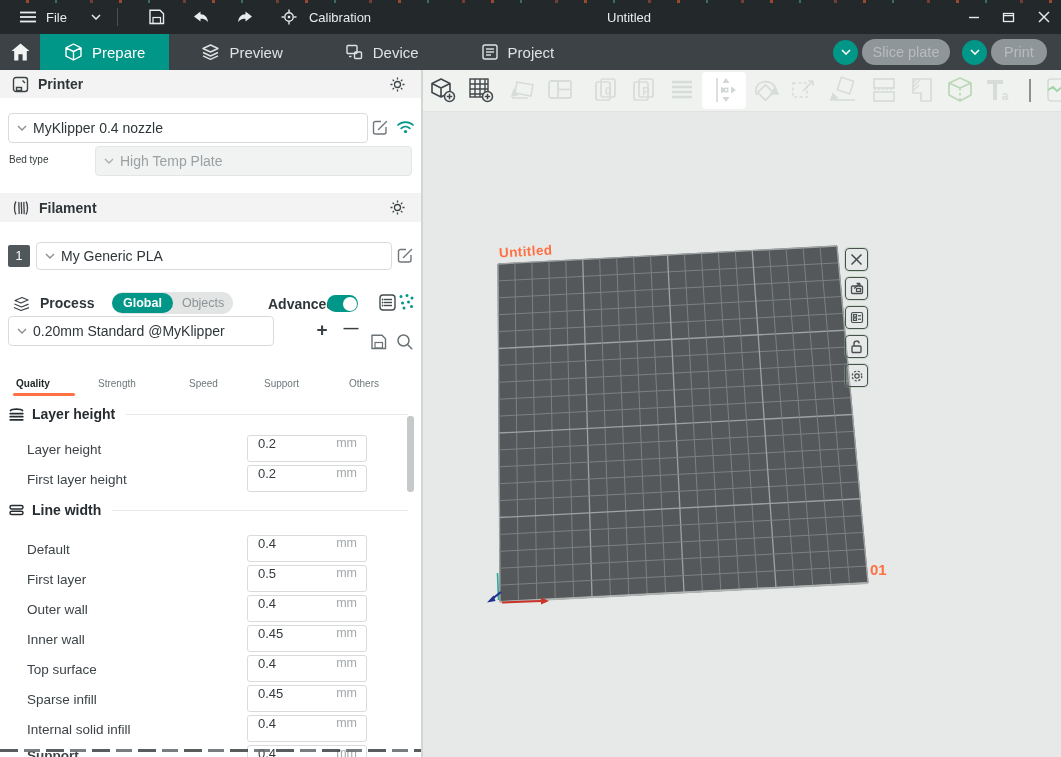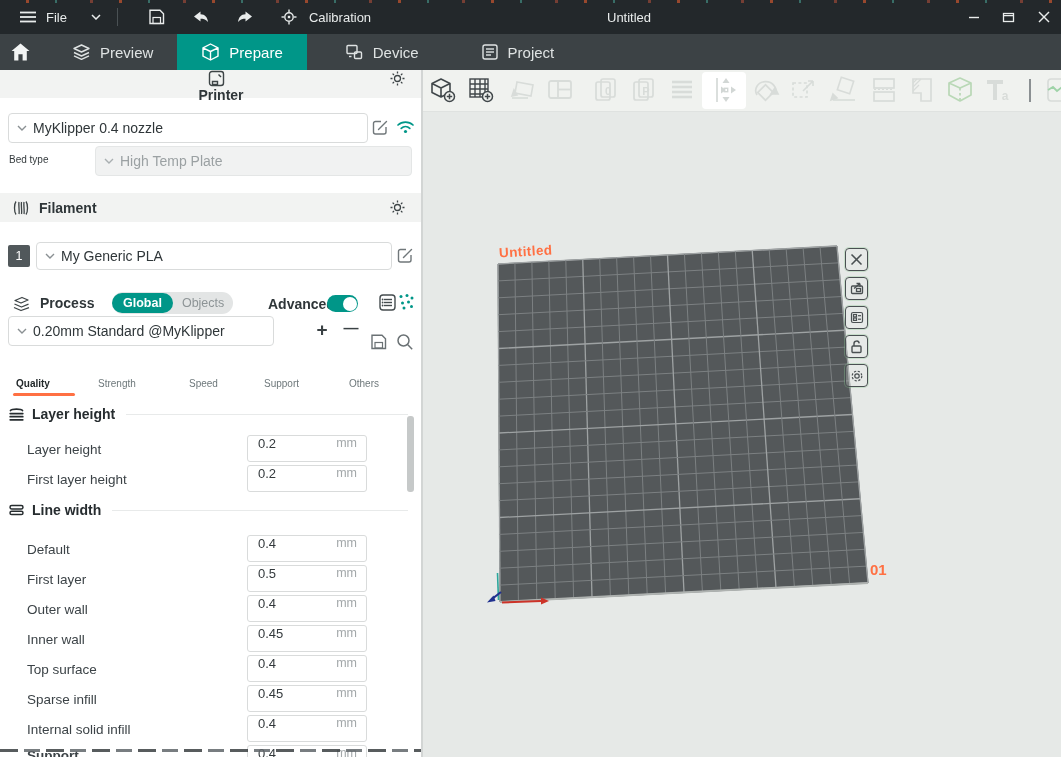--- a/index.html
+++ b/index.html
@@ -161,39 +161,39 @@
       </div>
     </div>
   </div>
 
   <div class="tabbar">
     <div class="home-btn">
       <svg width="19" height="18" viewBox="0 0 19 18">
           <path d="M9.5 0.5 L18.5 8 H15.8 V17.5 H11.6 V11.3 H7.4 V17.5 H3.2 V8 H0.5 Z" fill="#f2f4f4"></path>
         </svg>
     </div>
+    <div class="mtab active">
+      <span class="icon-b">
+        <svg width="19" height="18" viewBox="0 0 19 18">
+            <path d="M9.5 1 L17 4.8 L17 13.2 L9.5 17 L2 13.2 L2 4.8 Z M2 4.8 L9.5 8.5 L17 4.8 M9.5 8.5 L9.5 17" fill="none" stroke="#fff" stroke-width="1.4" stroke-linejoin="round"></path>
+          </svg>
+      </span>
+      <span>Prepare</span>
+    </div>
     <div class="mtab" style="margin-left:8px;">
       <span class="icon-b">
         <svg width="19" height="18" viewBox="0 0 19 18">
             <g fill="none" stroke="#dfe3e3" stroke-width="1.4" stroke-linejoin="round">
               <path d="M2 5.5 L9.5 2 L17 5.5 L9.5 9 Z"></path>
               <path d="M2 9.5 L9.5 13 L17 9.5"></path>
               <path d="M2 12.8 L9.5 16.3 L17 12.8"></path>
             </g>
           </svg>
       </span>
       <span>Preview</span>
-    </div>
-    <div class="mtab active">
-      <span class="icon-b">
-        <svg width="19" height="18" viewBox="0 0 19 18">
-            <path d="M9.5 1 L17 4.8 L17 13.2 L9.5 17 L2 13.2 L2 4.8 Z M2 4.8 L9.5 8.5 L17 4.8 M9.5 8.5 L9.5 17" fill="none" stroke="#fff" stroke-width="1.4" stroke-linejoin="round"></path>
-          </svg>
-      </span>
-      <span>Prepare</span>
     </div>
     <div class="mtab" style="margin-left:14px;">
       <span class="icon-b">
         <svg width="19" height="18" viewBox="0 0 19 18">
             <g fill="none" stroke="#dfe3e3" stroke-width="1.4">
               <rect x="2" y="2.5" width="10" height="8" rx="1"></rect>
               <rect x="9.5" y="9" width="7" height="6.5" rx="1"></rect>
               <line x1="4" y1="13.5" x2="6.5" y2="13.5"></line>
             </g>
           </svg>
@@ -206,25 +206,43 @@
             <g fill="none" stroke="#dfe3e3" stroke-width="1.4">
               <rect x="2" y="2" width="14" height="14" rx="2"></rect>
               <line x1="5" y1="6" x2="13" y2="6"></line>
               <line x1="5" y1="9" x2="13" y2="9"></line>
               <line x1="5" y1="12" x2="10" y2="12"></line>
             </g>
           </svg>
       </span>
       <span>Project</span>
     </div>
+    <div class="tab-actions">
+      <div class="split-group">
+        <div class="chev-circle">
+          <svg width="10" height="6" viewBox="0 0 10 6">
+              <path d="M1 1 L5 5 L9 1" fill="none" stroke="#fff" stroke-width="1.6"></path>
+            </svg>
+        </div>
+        <div class="gray-pill pill-slice">Slice plate</div>
+      </div>
+      <div class="split-group">
+        <div class="chev-circle">
+          <svg width="10" height="6" viewBox="0 0 10 6">
+              <path d="M1 1 L5 5 L9 1" fill="none" stroke="#fff" stroke-width="1.6"></path>
+            </svg>
+        </div>
+        <div class="gray-pill pill-print">Print</div>
+      </div>
+    </div>
   </div>
 
   <div class="sidepanel">
 
-    <div class="sec-header" style="top:0;height:28px;flex-direction:column;">
+    <div class="sec-header" style="top:0;height:28px;">
       <span class="icon-b">
         <svg width="17" height="17" viewBox="0 0 17 17">
             <g fill="none" stroke="#3d4446" stroke-width="1.4">
               <rect x="1.5" y="1.5" width="14" height="14" rx="2.5"></rect>
               <path d="M4.5 11.5 h5 v3 h-5 z"></path>
               <path d="M10.5 4.5 l2.5 2.5"></path>
             </g>
           </svg>
       </span>
       <span class="sec-title">Printer</span>

